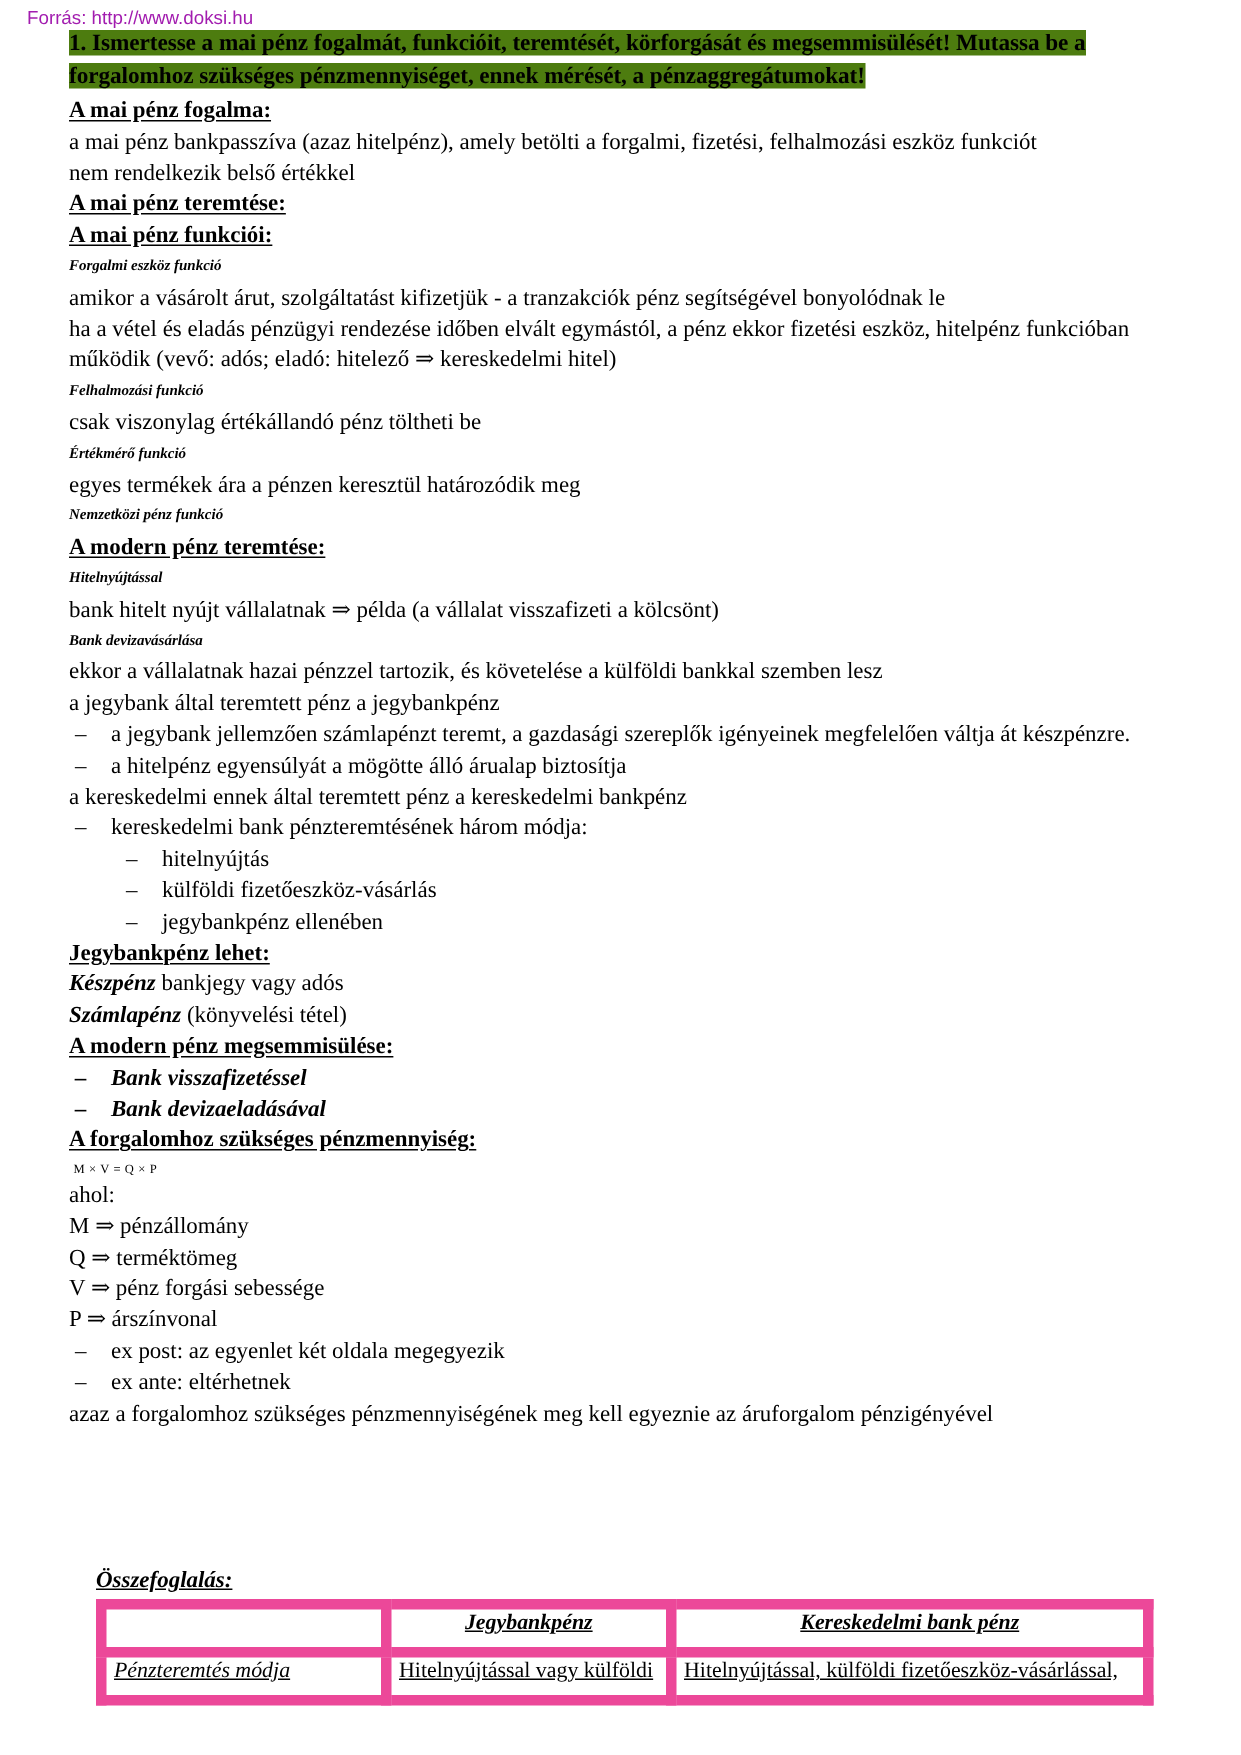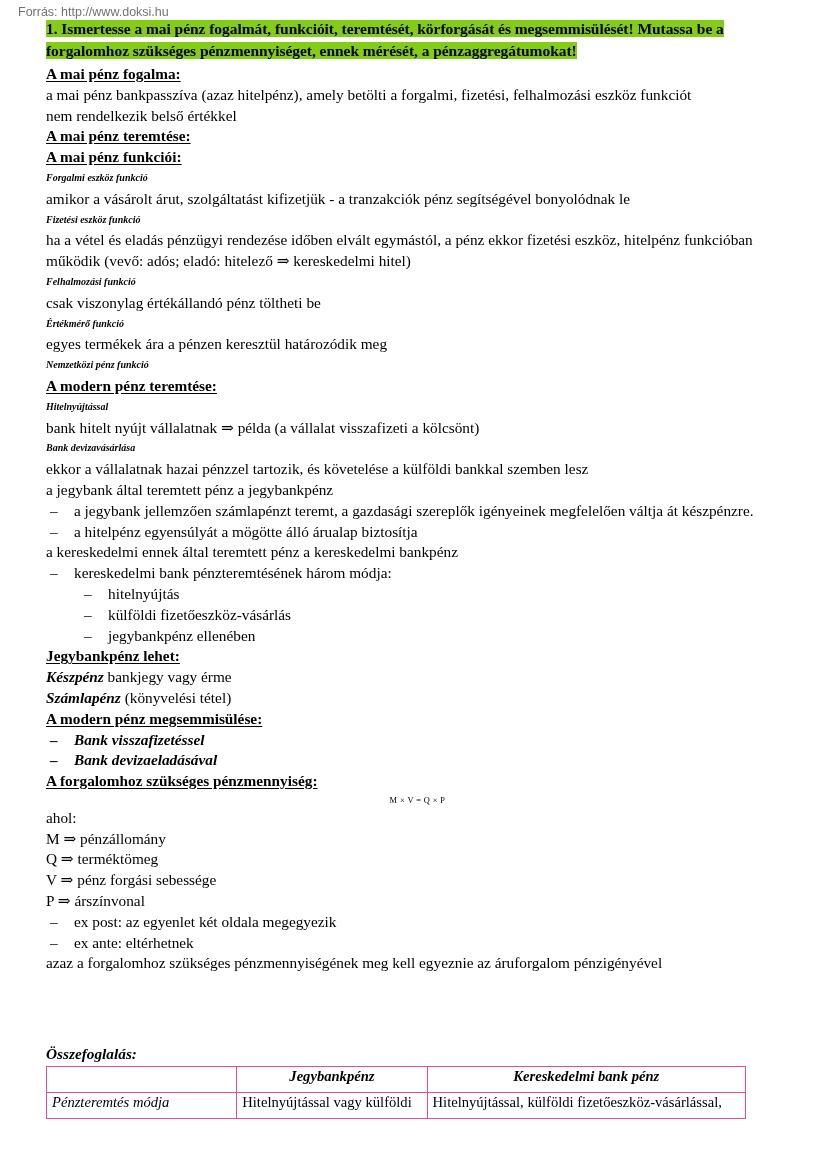--- a/index.html
+++ b/index.html
@@ -25,42 +25,42 @@
   }
 
   
   .source-header {
     position: absolute;
     top: 5px;
     left: 18px;
     font-family: "Liberation Sans", "DejaVu Sans", sans-serif;
     font-size: 12.5px;
     line-height: 14px;
-    color: #737373;
+    color: #a21caf;
     white-space: nowrap;
   }
 
   
   .content {
     position: absolute;
     left: 46px;
     top: 18px;
     width: 740px;
   }
 
   
   .doc-title {
     font-weight: bold;
     font-size: 15.5px;
     line-height: 21.5px;
     margin: 0 0 3px 0;
     letter-spacing: -0.05px;
   }
   .doc-title .hl {
-    background: #84cc16;
+    background: #4d7c0f;
     box-decoration-break: clone;
     -webkit-box-decoration-break: clone;
   }
 
   
   .line {
     font-size: 15.3px;
     line-height: 20.8px;
     margin: 0;
     white-space: nowrap;
@@ -117,45 +117,45 @@
     font-weight: bold;
     font-style: italic;
   }
 
   
   .formula {
     font-size: 8.4px;
     line-height: 13px;
     margin: 2px 0 1px 3px;
     letter-spacing: 0.4px;
-    text-align: center;
   }
 
   
   .summary-wrap {
     position: absolute;
-    left: 46px;
+    left: 64px;
     top: 1044px;
     width: 700px;
+    text-decoration: underline;
   }
   .summary-label {
     font-weight: bold;
     font-style: italic;
     font-size: 15.3px;
     line-height: 19px;
     margin: 0 0 3px 0;
   }
   table.summary {
     border-collapse: collapse;
     table-layout: fixed;
     width: 700px;
     font-size: 14.6px;
   }
   table.summary td, table.summary th {
-    border: 1px solid #ec4899;
+    border: 7px solid #ec4899;
     padding: 1px 5px 2px 5px;
     vertical-align: top;
     height: 22px;
     overflow: hidden;
     white-space: nowrap;
     font-weight: normal;
     text-align: left;
   }
   table.summary th.colhead {
     font-weight: bold;
@@ -187,21 +187,20 @@
     <div class="line">a mai pénz bankpasszíva (azaz hitelpénz), amely betölti a forgalmi, fizetési, felhalmozási eszköz funkciót</div>
     <div class="line">nem rendelkezik belső értékkel</div>
 
     <div class="head"><span class="u">A mai pénz teremtése:</span></div>
 
     <div class="head"><span class="u">A mai pénz funkciói:</span></div>
 
     <div class="subhead">Forgalmi eszköz funkció</div>
     <div class="line">amikor a vásárolt árut, szolgáltatást kifizetjük - a tranzakciók pénz segítségével bonyolódnak le</div>
 
-    <div class="subhead">Fizetési eszköz funkció</div>
     <div class="line">ha a vétel és eladás pénzügyi rendezése időben elvált egymástól, a pénz ekkor fizetési eszköz, hitelpénz funkcióban</div>
     <div class="line">működik (vevő: adós; eladó: hitelező ⇒ kereskedelmi hitel)</div>
 
     <div class="subhead">Felhalmozási funkció</div>
     <div class="line">csak viszonylag értékállandó pénz töltheti be</div>
 
     <div class="subhead">Értékmérő funkció</div>
     <div class="line">egyes termékek ára a pénzen keresztül határozódik meg</div>
 
     <div class="subhead">Nemzetközi pénz funkció</div>
@@ -219,21 +218,21 @@
     <div class="dash-item"><span class="dash">–</span><span>a hitelpénz egyensúlyát a mögötte álló árualap biztosítja</span></div>
 
     <div class="line">a kereskedelmi ennek által teremtett pénz a kereskedelmi bankpénz</div>
 
     <div class="dash-item"><span class="dash">–</span><span>kereskedelmi bank pénzteremtésének három módja:</span></div>
     <div class="dash-item level2"><span class="dash">–</span><span>hitelnyújtás</span></div>
     <div class="dash-item level2"><span class="dash">–</span><span>külföldi fizetőeszköz-vásárlás</span></div>
     <div class="dash-item level2"><span class="dash">–</span><span>jegybankpénz ellenében</span></div>
 
     <div class="head"><span class="u">Jegybankpénz lehet:</span></div>
-    <div class="line"><span class="inline-bi">Készpénz</span><span> bankjegy vagy érme</span></div>
+    <div class="line"><span class="inline-bi">Készpénz</span><span> bankjegy vagy adós</span></div>
     <div class="line"><span class="inline-bi">Számlapénz</span><span> (könyvelési tétel)</span></div>
 
     <div class="head"><span class="u">A modern pénz megsemmisülése:</span></div>
     <div class="dash-item bi"><span class="dash">–</span><span>Bank visszafizetéssel</span></div>
     <div class="dash-item bi"><span class="dash">–</span><span>Bank devizaeladásával</span></div>
 
     <div class="head"><span class="u">A forgalomhoz szükséges pénzmennyiség:</span></div>
 
     <div class="formula">M × V = Q × P</div>
 

